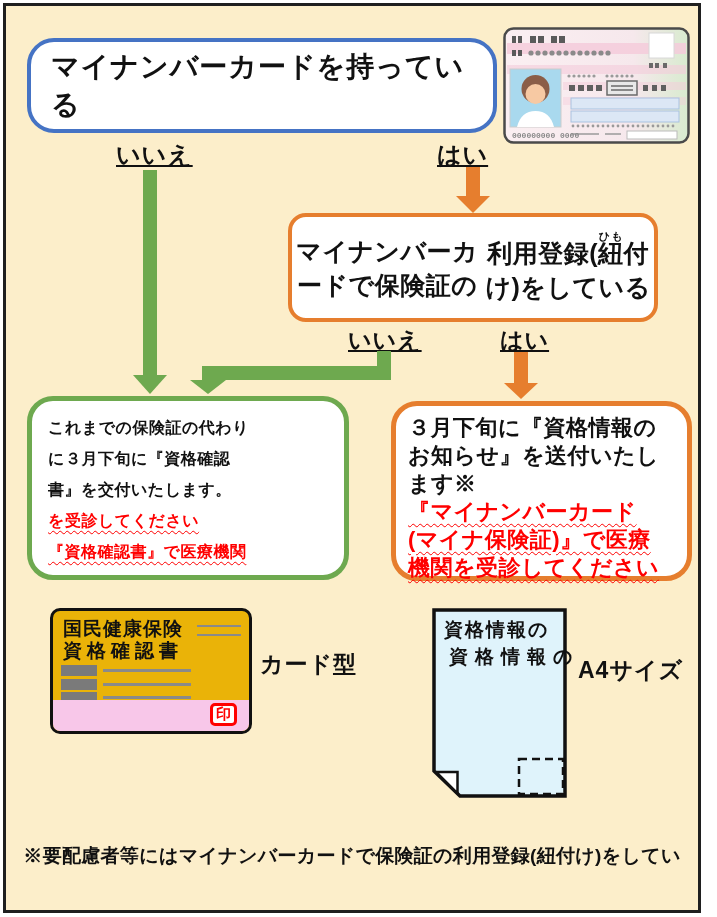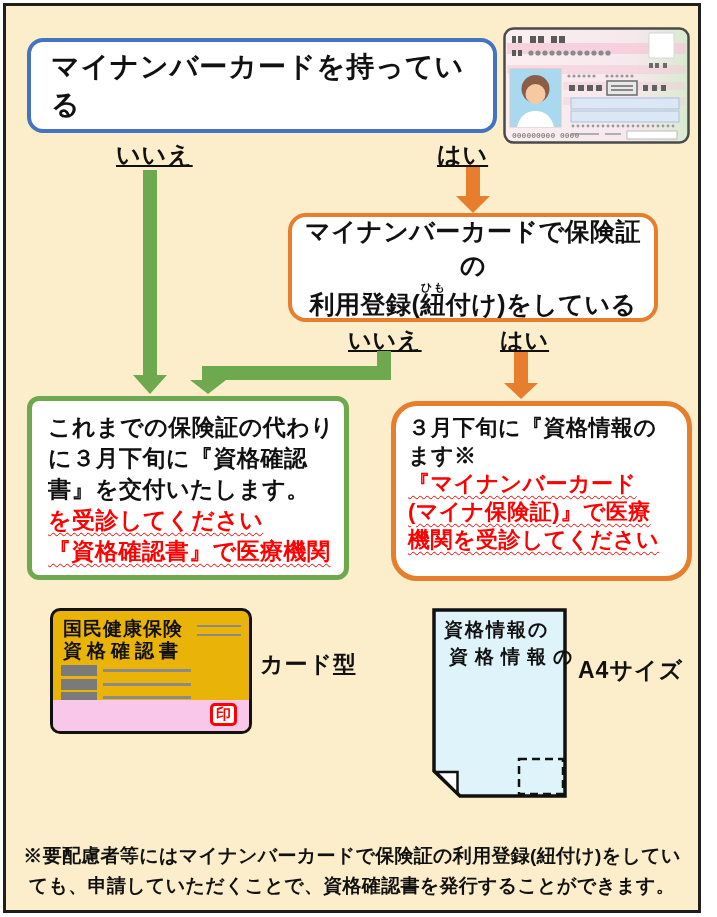--- a/index.html
+++ b/index.html
@@ -10,49 +10,49 @@
   }
   #root{position:absolute;left:0;top:0;width:717px;height:917px;}
   .page-bg{
     position:absolute;left:3px;top:3px;width:698px;height:910px;
     background:#FCEECA;border:3px solid #1f1f1f;box-sizing:border-box;
   }
   .abs{position:absolute;}
   
   .start-box{
     left:27px;top:38px;width:470px;height:95px;background:#ffffff;
-    border:4px solid #4573C4;border-radius:16px;box-sizing:border-box;
+    border:4px solid #4573C4;border-radius:27px;box-sizing:border-box;
     display:flex;align-items:center;padding-left:20px;
     font-size:28px;letter-spacing:1px;
   }
   
   .branch-label{font-size:24px;letter-spacing:1px;text-decoration:underline;}
   
   .shaft{position:absolute;}
   .head{position:absolute;width:0;height:0;}
   .green{background:#6EA94F;}
   .orange{background:#E67E2E;}
   .head.green{background:none;border-left:17px solid transparent;border-right:17px solid transparent;border-top:19px solid #6EA94F;}
   .head.green.small{border-left:18px solid transparent;border-right:18px solid transparent;border-top:14px solid #6EA94F;}
   .head.orange{background:none;border-left:17px solid transparent;border-right:17px solid transparent;border-top:17px solid #E67E2E;}
   
   .decision-box{
     left:288px;top:213px;width:370px;height:109px;background:#fff;
     border:4px solid #E67E2E;border-radius:18px;box-sizing:border-box;
-    display:flex;flex-direction:column;align-items:center;justify-content:center;
+    display:flex;flex-direction:row;align-items:center;justify-content:center;
     font-size:25px;letter-spacing:0.5px;text-align:center;
   }
   .decision-line{line-height:34px;}
   ruby rt{font-size:11px;font-weight:bold;letter-spacing:0;}
   
   .result-box{background:#fff;box-sizing:border-box;}
   .left-result{
     left:27px;top:396px;width:322px;height:184px;
-    border:5px solid #6EA94F;border-radius:12px;
-    padding:11px 4px 0 16px;font-size:23px;line-height:31px;letter-spacing:0.5px;
+    border:5px solid #6EA94F;border-radius:26px;
+    padding:11px 4px 0 16px;font-size:16px;line-height:31px;letter-spacing:0.5px;
   }
   .right-result{
     left:391px;top:401px;width:301px;height:180px;
     border:5px solid #E67E2E;border-radius:26px;
     padding:8px 2px 0 12px;font-size:22px;line-height:28px;letter-spacing:0.5px;
   }
   .red-line{
     color:#FF0000;
     text-decoration-line:underline;
     text-decoration-style:wavy;
@@ -254,20 +254,21 @@
   <div class="abs result-box left-result">
     <div>これまでの保険証の代わり</div>
     <div>に３月下旬に『資格確認</div>
     <div>書』を交付いたします。</div>
     <div class="red-line">を受診してください</div>
     <div class="red-line">『資格確認書』で医療機関</div>
   </div>
 
   <div class="abs result-box right-result">
     <div>３月下旬に『資格情報の</div>
+    <div>お知らせ』を送付いたし</div>
     <div>ます※</div>
     <div class="red-line">『マイナンバーカード</div>
     <div class="red-line">(マイナ保険証)』で医療</div>
     <div class="red-line">機関を受診してください</div>
   </div>
 
   <div class="abs cert-card">
     <div class="cert-title1">国民健康保険</div>
     <div class="cert-title2">資格確認書</div>
     <div class="gline" style="top:14px;"></div>
@@ -287,16 +288,15 @@
     <path d="M2 2 H133 V188 H28 L2 163 Z" fill="#DFF3FB" stroke="#111111" stroke-width="3.5"></path>
     <path d="M4 164 L25.5 185.5 L25.5 164 Z" fill="#ffffff" stroke="#111111" stroke-width="2.5"></path>
     <rect x="87" y="151" width="44" height="35" fill="none" stroke="#111111" stroke-width="2.5" stroke-dasharray="8 5"></rect>
   </svg>
   <div class="abs paper-text1">資格情報の</div>
   <div class="abs paper-text2">資格情報の</div>
   <div class="abs caption" style="left:578px;top:655px;">A4サイズ</div>
 
   <div class="abs footnote">
     <div>※要配慮者等にはマイナンバーカードで保険証の利用登録(紐付け)をしてい</div>
-    <div>ても、申請していただくことで、資格確認書を発行することができます。</div>
   </div>
 
 </div>
 
 </body></html>

